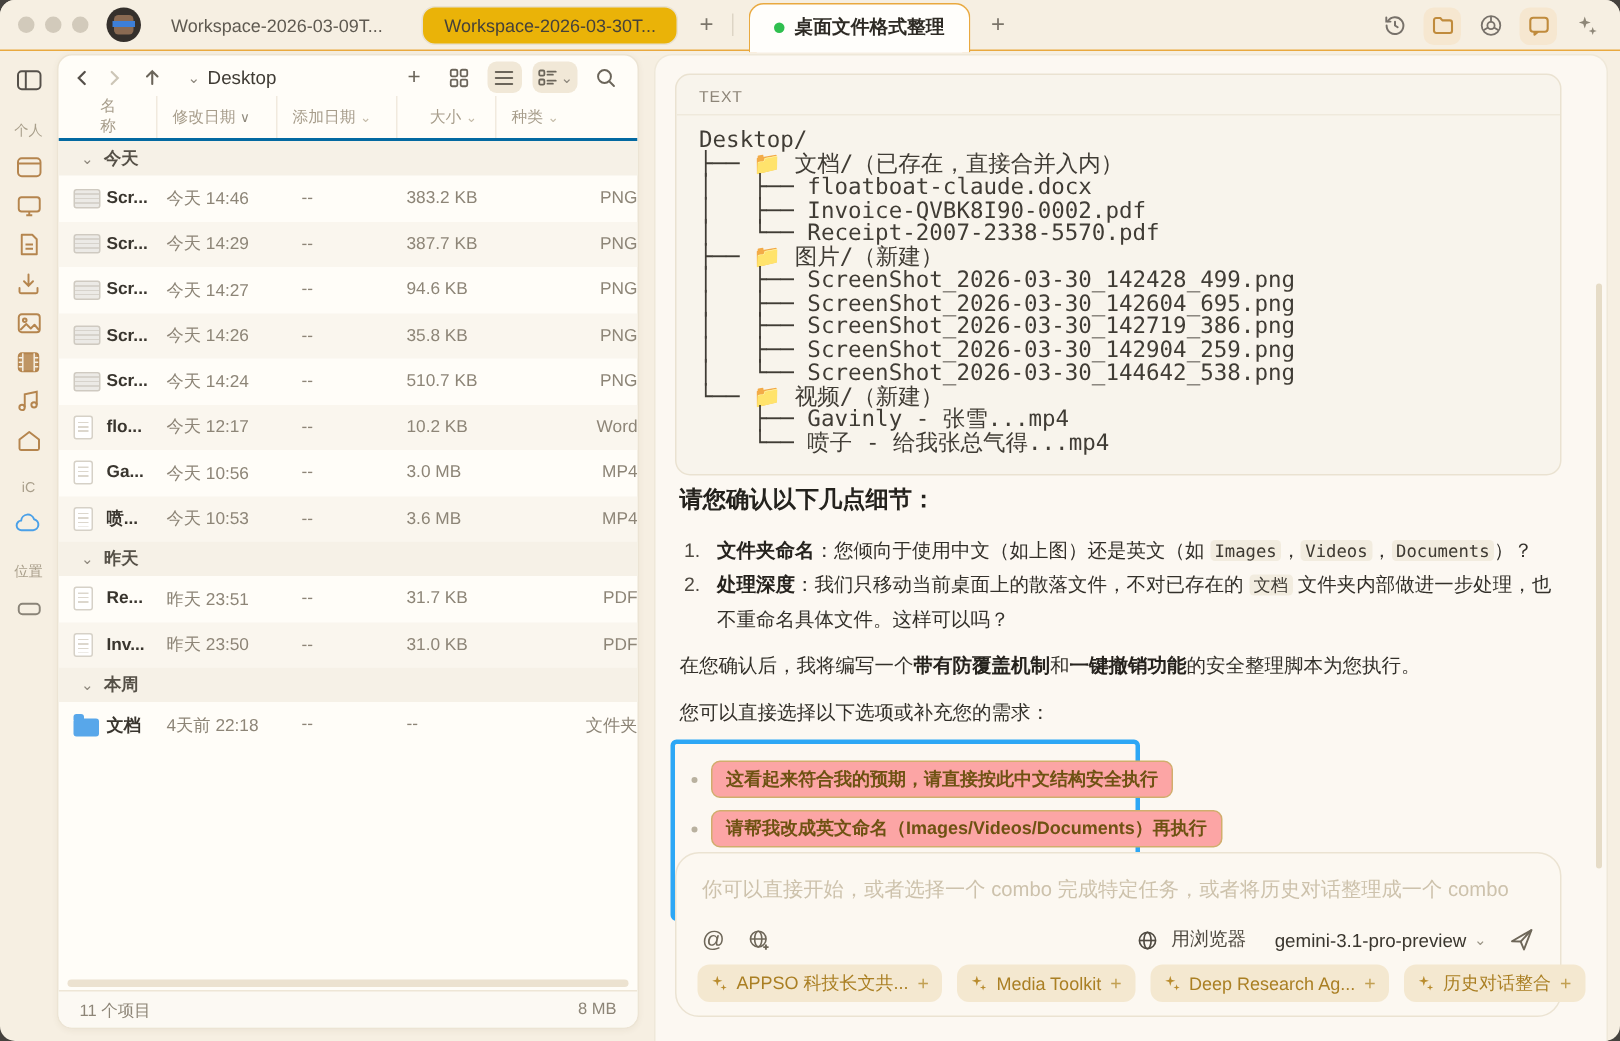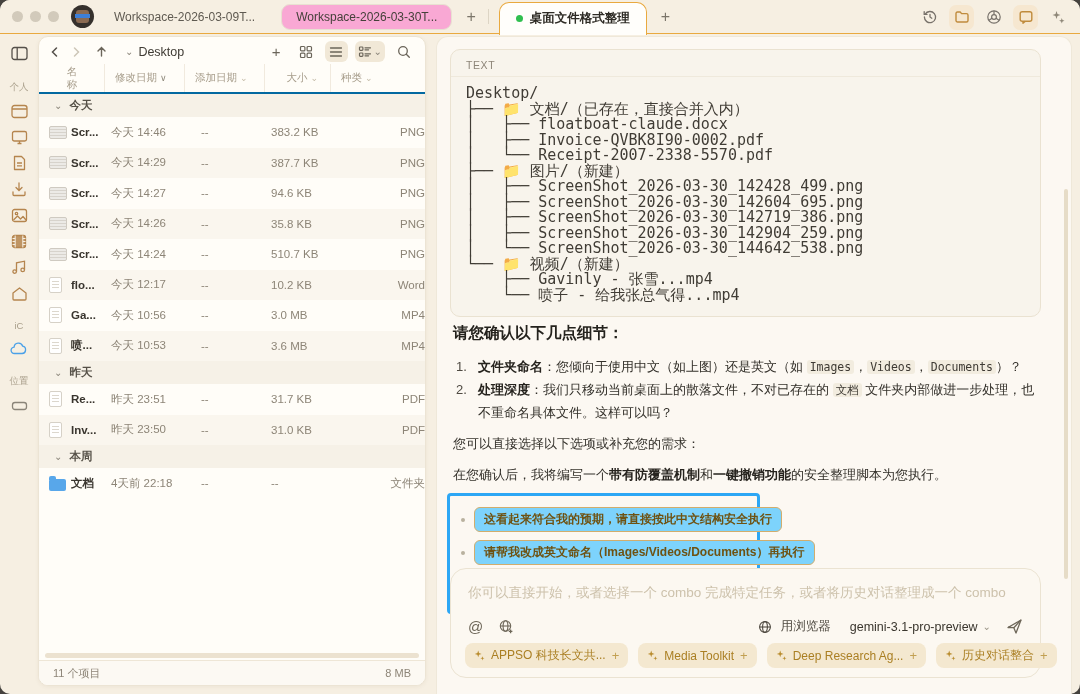--- a/index.html
+++ b/index.html
@@ -7,21 +7,21 @@
   .window { position:relative; width:1080px; height:694px; background:#f6efe2; border-radius:10px; overflow:hidden; }
 
   
   .tabbar { position:relative; height:34px; display:flex; align-items:center; border-bottom:1.5px solid #e9a93f; background:#f6efe2; z-index:5; }
   .traffic { display:flex; gap:7px; padding-left:12px; }
   .tdot { width:11px; height:11px; border-radius:50%; background:#d2cabb; }
   .avatar { position:relative; width:23px; height:23px; border-radius:50%; background:#35302c; margin-left:12px; flex:none; overflow:hidden; }
   .avatar::before { content:""; position:absolute; left:5px; top:5px; width:13px; height:13px; background:#8a6a52; border-radius:3px; }
   .avatar::after { content:""; position:absolute; left:4px; top:9px; width:15px; height:4px; background:#3d7fd8; }
   .tab-plain { margin-left:20px; font-size:12px; color:#5f5a51; white-space:nowrap; }
-  .tab-pill { margin-left:26px; font-size:12px; color:#45413a; background:#f9a8d4; border:1px solid #e8e1d1; border-radius:9px; padding:5px 14px; white-space:nowrap; }
+  .tab-pill { margin-left:26px; font-size:12px; color:#45413a; background:#eab308; border:1px solid #e8e1d1; border-radius:9px; padding:5px 14px; white-space:nowrap; }
   .newtab { margin-left:14px; font-size:16px; color:#7b756a; background:none; border:none; cursor:default; line-height:1; }
   .vdiv { width:1px; height:15px; background:#ddd5c5; margin-left:12px; }
   .tab-active { display:flex; align-items:center; gap:7px; margin-left:10px; align-self:flex-end; background:#fffefb; border:1.5px solid #e9a93f; border-bottom:none; border-radius:10px 10px 0 0; padding:7px 16px 8px; font-size:12.5px; font-weight:700; color:#2e2b25; margin-bottom:-1.5px; white-space:nowrap; }
   .gdot { width:7px; height:7px; border-radius:50%; background:#2fbf4f; flex:none; }
   .tb-icons { position:absolute; right:10px; top:0; height:34px; display:flex; align-items:center; gap:7px; }
   .icbtn { width:25px; height:25px; display:grid; place-items:center; border-radius:7px; background:transparent; }
   .icbtn.hl { background:#f6e7d0; }
   svg { display:block; }
 
   
@@ -76,21 +76,21 @@
   .chead { margin:6px 0 0 3px; font-size:15.5px; font-weight:700; color:#24221d; }
   .clist { margin:12px 0 0 6px; font-size:13px; color:#33302a; line-height:1.75; }
   .clist .li { display:flex; }
   .clist .num { width:22px; flex:none; color:#4f4a42; }
   .b { font-weight:700; color:#26231e; }
   .code { font-family:"DejaVu Sans Mono", monospace; font-size:11.5px; background:#f2ecdf; border-radius:3px; padding:0 3px; color:#3e3a33; }
   .para { margin:9px 0 0 3px; font-size:13px; color:#33302a; line-height:1.7; }
   .bluebox { margin:7px 0 0 -3px; width:313px; border:3px solid #2da7f5; border-radius:4px; padding:7px 0 9px; }
   .opt { display:flex; align-items:center; gap:9px; padding:4px 0 4px 11px; }
   .bullet { width:4px; height:4px; border-radius:50%; background:#b9b19f; flex:none; }
-  .optpill { display:inline-flex; align-items:center; border:1px solid #d1ad6d; background:#7dd3fc; color:#6e5212; font-size:12px; font-weight:600; padding:3px 9px; border-radius:6px; font-family:"Liberation Sans", sans-serif; white-space:nowrap; }
+  .optpill { display:inline-flex; align-items:center; border:1px solid #d1ad6d; background:#fca5a5; color:#6e5212; font-size:12px; font-weight:600; padding:3px 9px; border-radius:6px; font-family:"Liberation Sans", sans-serif; white-space:nowrap; }
   .tcursor { display:inline-block; width:1.5px; height:12px; background:#47433b; margin-left:3px; }
 
   .inputcard { position:absolute; left:13px; right:30px; bottom:16px; height:110px; background:#fcf8f1; border:1px solid #ebe3d2; border-radius:16px; padding:15px 17px; }
   .ph { font-size:13.5px; color:#cdc2ac; }
   .irow { position:absolute; left:17px; right:17px; bottom:42px; display:flex; align-items:center; gap:15px; }
   .at { font-size:15px; color:#6e6759; line-height:1; }
   .iright { margin-left:auto; display:flex; align-items:center; gap:9px; }
   .browser-lbl { font-size:12.5px; color:#4f4a41; }
   .model { display:flex; align-items:center; gap:5px; font-size:12.5px; color:#3a362e; margin-left:10px; }
   .model .chev-txt { color:#9a9486; }
@@ -441,22 +441,22 @@
         <div class="li">
           <span class="num">1.</span>
           <span><span class="b">文件夹命名</span><span>：您倾向于使用中文（如上图）还是英文（如 </span><span class="code">Images</span><span>，</span><span class="code">Videos</span><span>，</span><span class="code">Documents</span><span>）？</span></span>
         </div>
         <div class="li">
           <span class="num">2.</span>
           <span><span class="b">处理深度</span><span>：我们只移动当前桌面上的散落文件，不对已存在的 </span><span class="code">文档</span><span> 文件夹内部做进一步处理，也不重命名具体文件。这样可以吗？</span></span>
         </div>
       </div>
 
+      <p class="para"><span>在您确认后，我将编写一个</span><span class="b">带有防覆盖机制</span><span>和</span><span class="b">一键撤销功能</span><span>的安全整理脚本为您执行。</span></p>
       <p class="para">您可以直接选择以下选项或补充您的需求：</p>
-      <p class="para"><span>在您确认后，我将编写一个</span><span class="b">带有防覆盖机制</span><span>和</span><span class="b">一键撤销功能</span><span>的安全整理脚本为您执行。</span></p>
 
       <div class="bluebox">
         <div class="opt">
           <span class="bullet"></span>
           <button class="optpill">这看起来符合我的预期，请直接按此中文结构安全执行</button>
         </div>
         <div class="opt">
           <span class="bullet"></span>
           <button class="optpill">请帮我改成英文命名（Images/Videos/Documents）再执行</button>
         </div>

